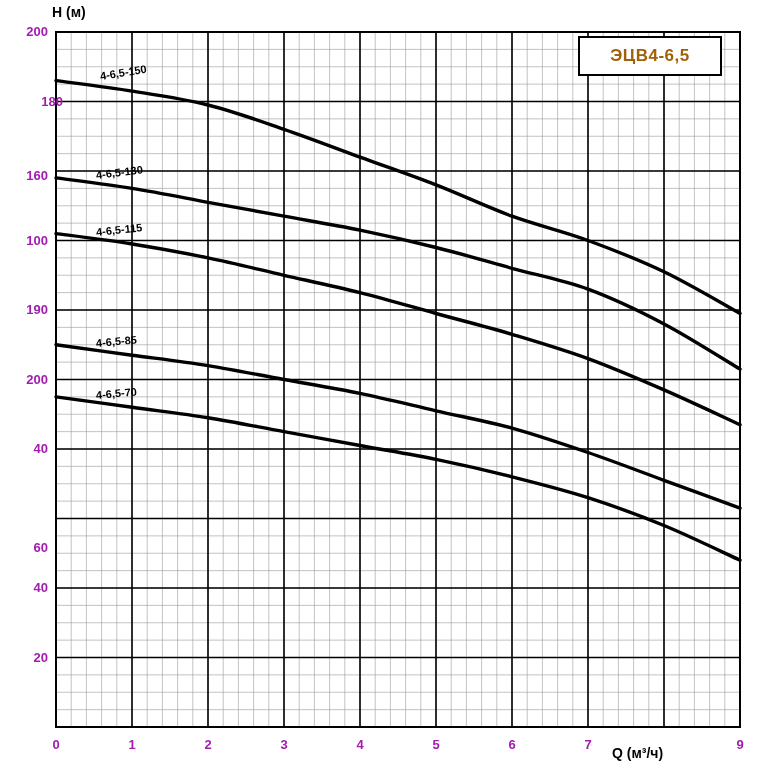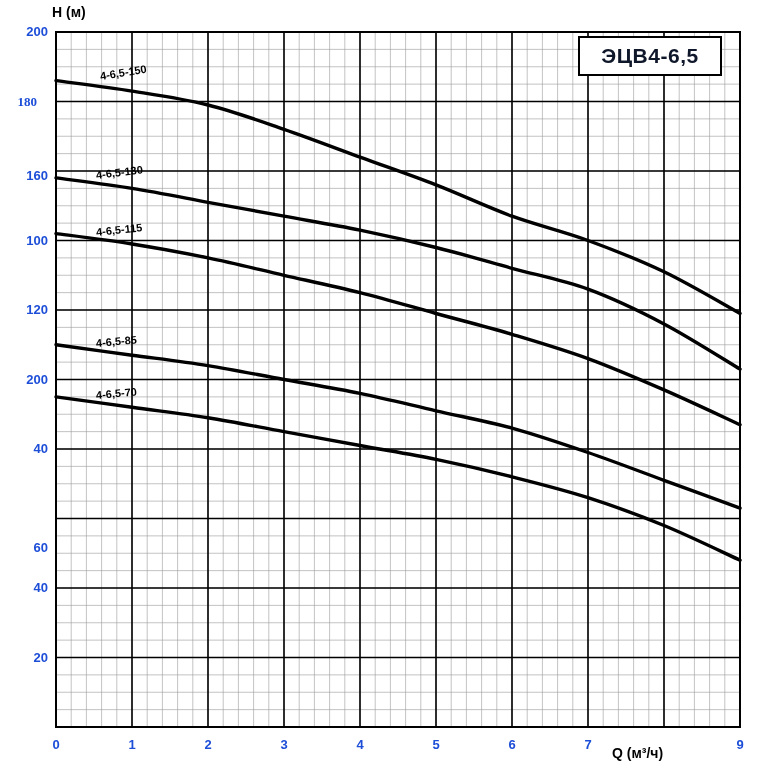--- a/index.html
+++ b/index.html
@@ -33,21 +33,21 @@
     top: 4px;
   }
   #x-axis-title {
     left: 612px;
     top: 745px;
   }
   .tick-label {
     position: absolute;
     font-size: 13px;
     font-weight: bold;
-    color: #1d4ed8;
+    color: #a21caf;
     white-space: nowrap;
   }
   .y-tick {
     text-align: right;
     width: 36px;
   }
   .x-tick {
     text-align: center;
     width: 24px;
   }
@@ -57,24 +57,24 @@
     top: 36px;
     width: 140px;
     height: 36px;
     border: 2px solid #000;
     background: #fff;
     display: flex;
     align-items: center;
     justify-content: center;
   }
   #legend-box .legend-text {
-    font-size: 21px;
+    font-size: 17px;
     font-weight: bold;
     letter-spacing: 0.5px;
-    color: #0f172a;
+    color: #a16207;
   }
   .curve-label {
     position: absolute;
     font-size: 11px;
     font-weight: bold;
     color: #000;
     white-space: nowrap;
     background: rgba(255,255,255,0.0);
   }
   svg { display: block; }
@@ -209,24 +209,24 @@
       </g>
     <rect id="plot-frame" fill="none" stroke="#000" stroke-width="2" x="56" y="32" width="684" height="695"></rect>
   </svg>
 
   <div id="y-ticks">
       <div class="tick-label y-tick" style="left: 12px; top: 649.5px;">20</div>
       <div class="tick-label y-tick" style="left: 12px; top: 580px;">40</div>
       <div class="tick-label y-tick" style="left: 12px; top: 540px;">60</div>
       <div class="tick-label y-tick" style="left: 12px; top: 441px;">40</div>
       <div class="tick-label y-tick" style="left: 12px; top: 371.5px;">200</div>
-      <div class="tick-label y-tick" style="left: 12px; top: 302px;">120</div>
+      <div class="tick-label y-tick" style="left: 12px; top: 302px;">190</div>
       <div class="tick-label y-tick" style="left: 12px; top: 232.5px;">100</div>
       <div class="tick-label y-tick" style="left: 12px; top: 168px;">160</div>
-      <div class="tick-label y-tick" style="left: 1px; top: 93.5px; font-family: Liberation Serif, serif;">180</div>
+      <div class="tick-label y-tick" style="left: 27px; top: 93.5px;">180</div>
       <div class="tick-label y-tick" style="left: 12px; top: 24px;">200</div>
     </div>
   <div id="x-ticks">
       <div class="tick-label x-tick" style="left: 44px; top: 737px;">0</div>
       <div class="tick-label x-tick" style="left: 120px; top: 737px;">1</div>
       <div class="tick-label x-tick" style="left: 196px; top: 737px;">2</div>
       <div class="tick-label x-tick" style="left: 272px; top: 737px;">3</div>
       <div class="tick-label x-tick" style="left: 348px; top: 737px;">4</div>
       <div class="tick-label x-tick" style="left: 424px; top: 737px;">5</div>
       <div class="tick-label x-tick" style="left: 500px; top: 737px;">6</div>

